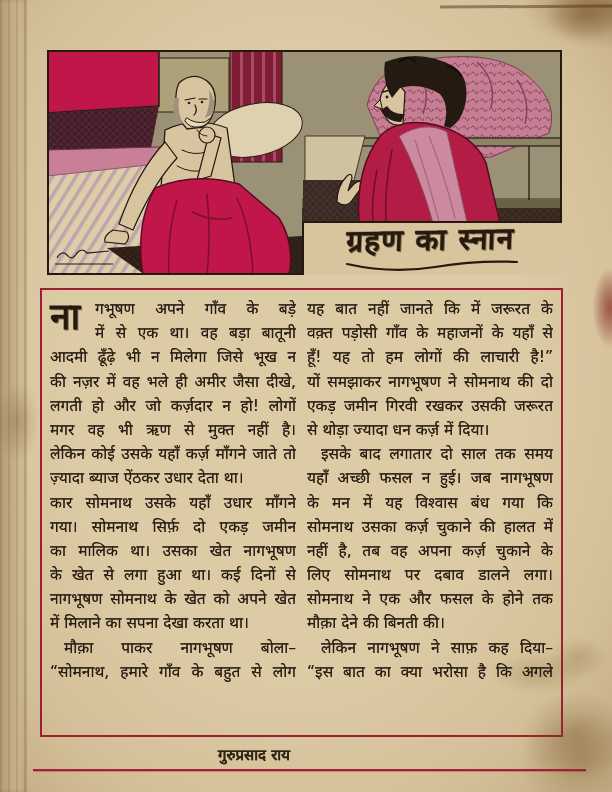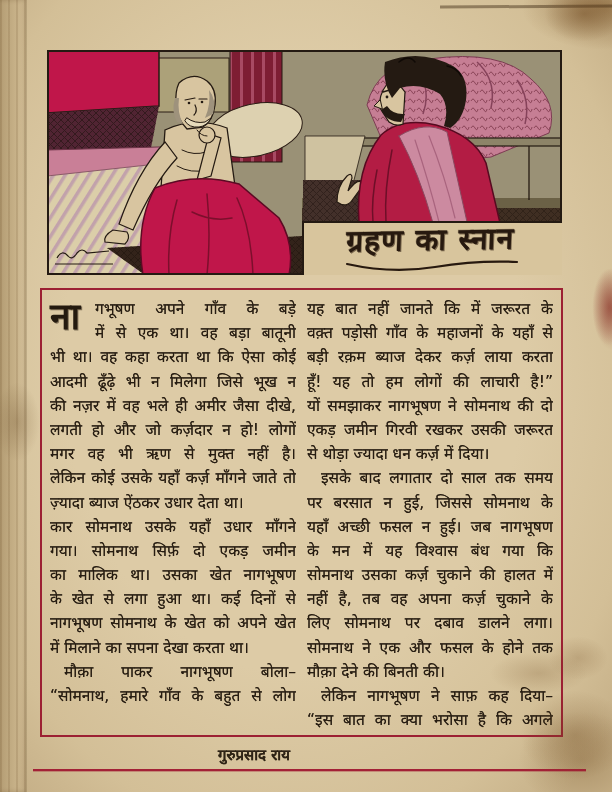--- a/index.html
+++ b/index.html
@@ -176,46 +176,43 @@
   <div class="title">ग्रहण का स्नान</div>
   <svg class="title-flourish" width="180" height="14">
     <path d="M5,6 q45,10 88,3 t82,-5" stroke="#27190f" stroke-width="2.2" fill="none" stroke-linecap="round"></path>
   </svg>
 
   <div class="text-frame">
     <div class="col">
       <span class="dropcap">ना</span>
       <div class="line dc">गभूषण अपने गाँव के बड़े काश्तकारों</div>
       <div class="line dc">में से एक था। वह बड़ा बातूनी</div>
-      <div class="line">भी था। वह कहा करता था कि ऐसा कोई</div>
       <div class="line">आदमी ढूँढ़े भी न मिलेगा जिसे भूख न</div>
       <div class="line">की नज़र में वह भले ही अमीर जैसा दीखे,</div>
       <div class="line">लगती हो और जो कर्ज़दार न हो! लोगों</div>
       <div class="line">मगर वह भी ऋण से मुक्त नहीं है।</div>
       <div class="line">लेकिन कोई उसके यहाँ कर्ज़ माँगने जाते तो</div>
       <div class="line short">ज़्यादा ब्याज ऐंठकर उधार देता था।</div>
       <div class="line">कार सोमनाथ उसके यहाँ उधार माँगने</div>
       <div class="line">गया। सोमनाथ सिर्फ़ दो एकड़ जमीन</div>
       <div class="line">का मालिक था। उसका खेत नागभूषण</div>
       <div class="line">के खेत से लगा हुआ था। कई दिनों से</div>
       <div class="line">नागभूषण सोमनाथ के खेत को अपने खेत</div>
       <div class="line short">में मिलाने का सपना देखा करता था।</div>
       <div class="line indent">मौक़ा पाकर नागभूषण बोला–</div>
       <div class="line">“सोमनाथ, हमारे गाँव के बहुत से लोग</div>
     </div>
     <div class="col">
       <div class="line">यह बात नहीं जानते कि में जरूरत के</div>
       <div class="line">वक़्त पड़ोसी गाँव के महाजनों के यहाँ से</div>
-      <div class="line">बड़ी रक़म ब्याज देकर कर्ज़ लाया करता</div>
       <div class="line">हूँ! यह तो हम लोगों की लाचारी है!”</div>
       <div class="line">यों समझाकर नागभूषण ने सोमनाथ की दो</div>
       <div class="line">एकड़ जमीन गिरवी रखकर उसकी जरूरत</div>
       <div class="line short">से थोड़ा ज्यादा धन कर्ज़ में दिया।</div>
       <div class="line indent">इसके बाद लगातार दो साल तक समय</div>
-      <div class="line">पर बरसात न हुई, जिससे सोमनाथ के</div>
       <div class="line">यहाँ अच्छी फसल न हुई। जब नागभूषण</div>
       <div class="line">के मन में यह विश्वास बंध गया कि</div>
       <div class="line">सोमनाथ उसका कर्ज़ चुकाने की हालत में</div>
       <div class="line">नहीं है, तब वह अपना कर्ज़ चुकाने के</div>
       <div class="line">लिए सोमनाथ पर दबाव डालने लगा।</div>
       <div class="line">सोमनाथ ने एक और फसल के होने तक</div>
       <div class="line short">मौक़ा देने की बिनती की।</div>
       <div class="line indent">लेकिन नागभूषण ने साफ़ कह दिया–</div>
       <div class="line">“इस बात का क्या भरोसा है कि अगले</div>
     </div>

